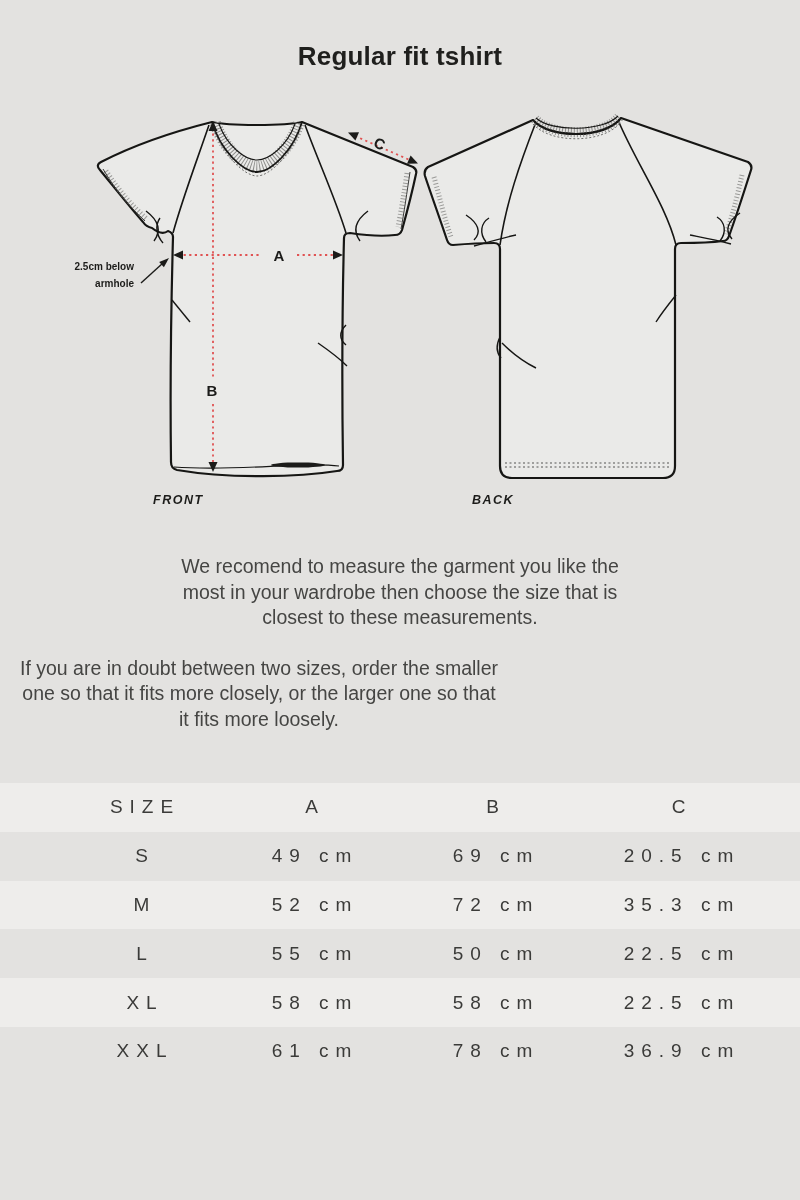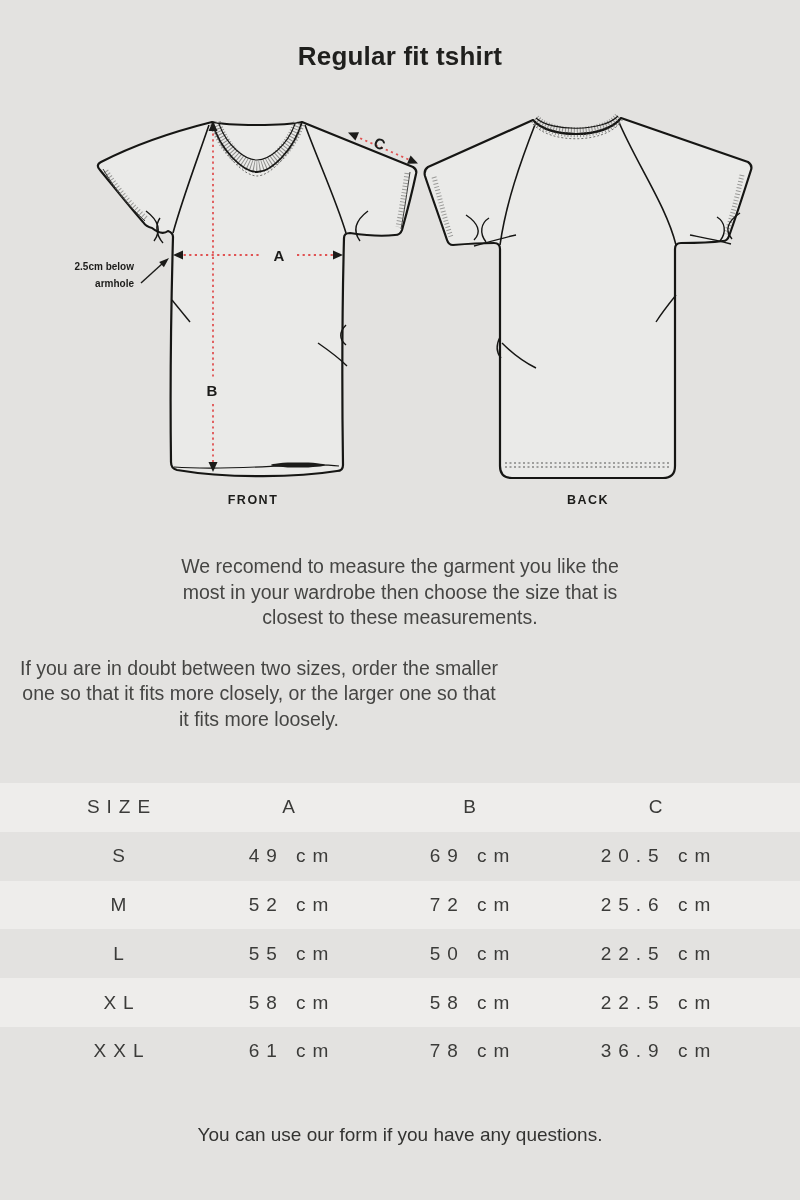--- a/index.html
+++ b/index.html
@@ -7,36 +7,36 @@
   .page{position:relative;width:800px;height:1200px;background:#e3e2e0;overflow:hidden;}
 
   .title{position:absolute;top:24px;left:0;width:800px;text-align:center;
          font-size:26px;font-weight:700;color:#1f1f1d;letter-spacing:.2px;}
 
   .diagram-svg{position:absolute;top:75px;left:0;}
 
   .annotation{position:absolute;left:28px;top:258px;width:106px;text-align:right;
               font-size:10px;font-weight:700;color:#1c1c1a;line-height:17px;}
 
-  .caption{position:absolute;top:493px;width:200px;text-align:center;
-           font-size:12.5px;font-weight:700;letter-spacing:1.5px;color:#1c1c1a;}
+  .caption{position:absolute;top:493px;width:200px;text-align:left;
+           font-size:12.5px;font-weight:700;letter-spacing:1.5px;color:#1c1c1a;font-style:italic;}
   .caption.front{left:153px;}
-  .caption.back{left:488px;}
+  .caption.back{left:472px;}
 
   .intro{position:absolute;top:554px;left:0;width:800px;text-align:center;
          color:#454543;font-size:19.5px;line-height:25.5px;}
   .intro p{width:478px;margin:0 auto 0 auto;}
   .intro p + p{margin-top:25px;margin-left:20px;}
 
   .size-table{position:absolute;top:783px;left:0;width:800px;color:#3b3b39;font-size:19px;}
   .t-row{position:relative;width:800px;height:48.8px;}
   .t-row.light{background:#eeedeb;}
   .t-row.dark{background:#e3e2e0;}
   .cell{position:absolute;top:50%;transform:translate(-50%,-50%);
-        letter-spacing:7px;white-space:nowrap;}
+        letter-spacing:7px;white-space:nowrap;margin-left:23px;}
   .col-size{left:122px;}
   .col-a{left:292px;}
   .col-b{left:473px;}
   .col-c{left:659px;}
 
   .footer{position:absolute;top:1121px;left:0;width:800px;text-align:center;
           color:#333331;font-size:19px;line-height:27px;}
 </style>
 </head>
 <body>
@@ -174,21 +174,21 @@
     <div class="t-row dark">
       <span class="cell col-size">S</span>
       <span class="cell col-a">49 cm</span>
       <span class="cell col-b">69 cm</span>
       <span class="cell col-c">20.5 cm</span>
     </div>
     <div class="t-row light">
       <span class="cell col-size">M</span>
       <span class="cell col-a">52 cm</span>
       <span class="cell col-b">72 cm</span>
-      <span class="cell col-c">25.6 cm</span>
+      <span class="cell col-c">35.3 cm</span>
     </div>
     <div class="t-row dark">
       <span class="cell col-size">L</span>
       <span class="cell col-a">55 cm</span>
       <span class="cell col-b">50 cm</span>
       <span class="cell col-c">22.5 cm</span>
     </div>
     <div class="t-row light">
       <span class="cell col-size">XL</span>
       <span class="cell col-a">58 cm</span>
@@ -197,16 +197,15 @@
     </div>
     <div class="t-row dark">
       <span class="cell col-size">XXL</span>
       <span class="cell col-a">61 cm</span>
       <span class="cell col-b">78 cm</span>
       <span class="cell col-c">36.9 cm</span>
     </div>
   </div>
 
   <div class="footer">
-    <div>You can use our form if you have any questions.</div>
   </div>
 
 </div>
 
 </body></html>

